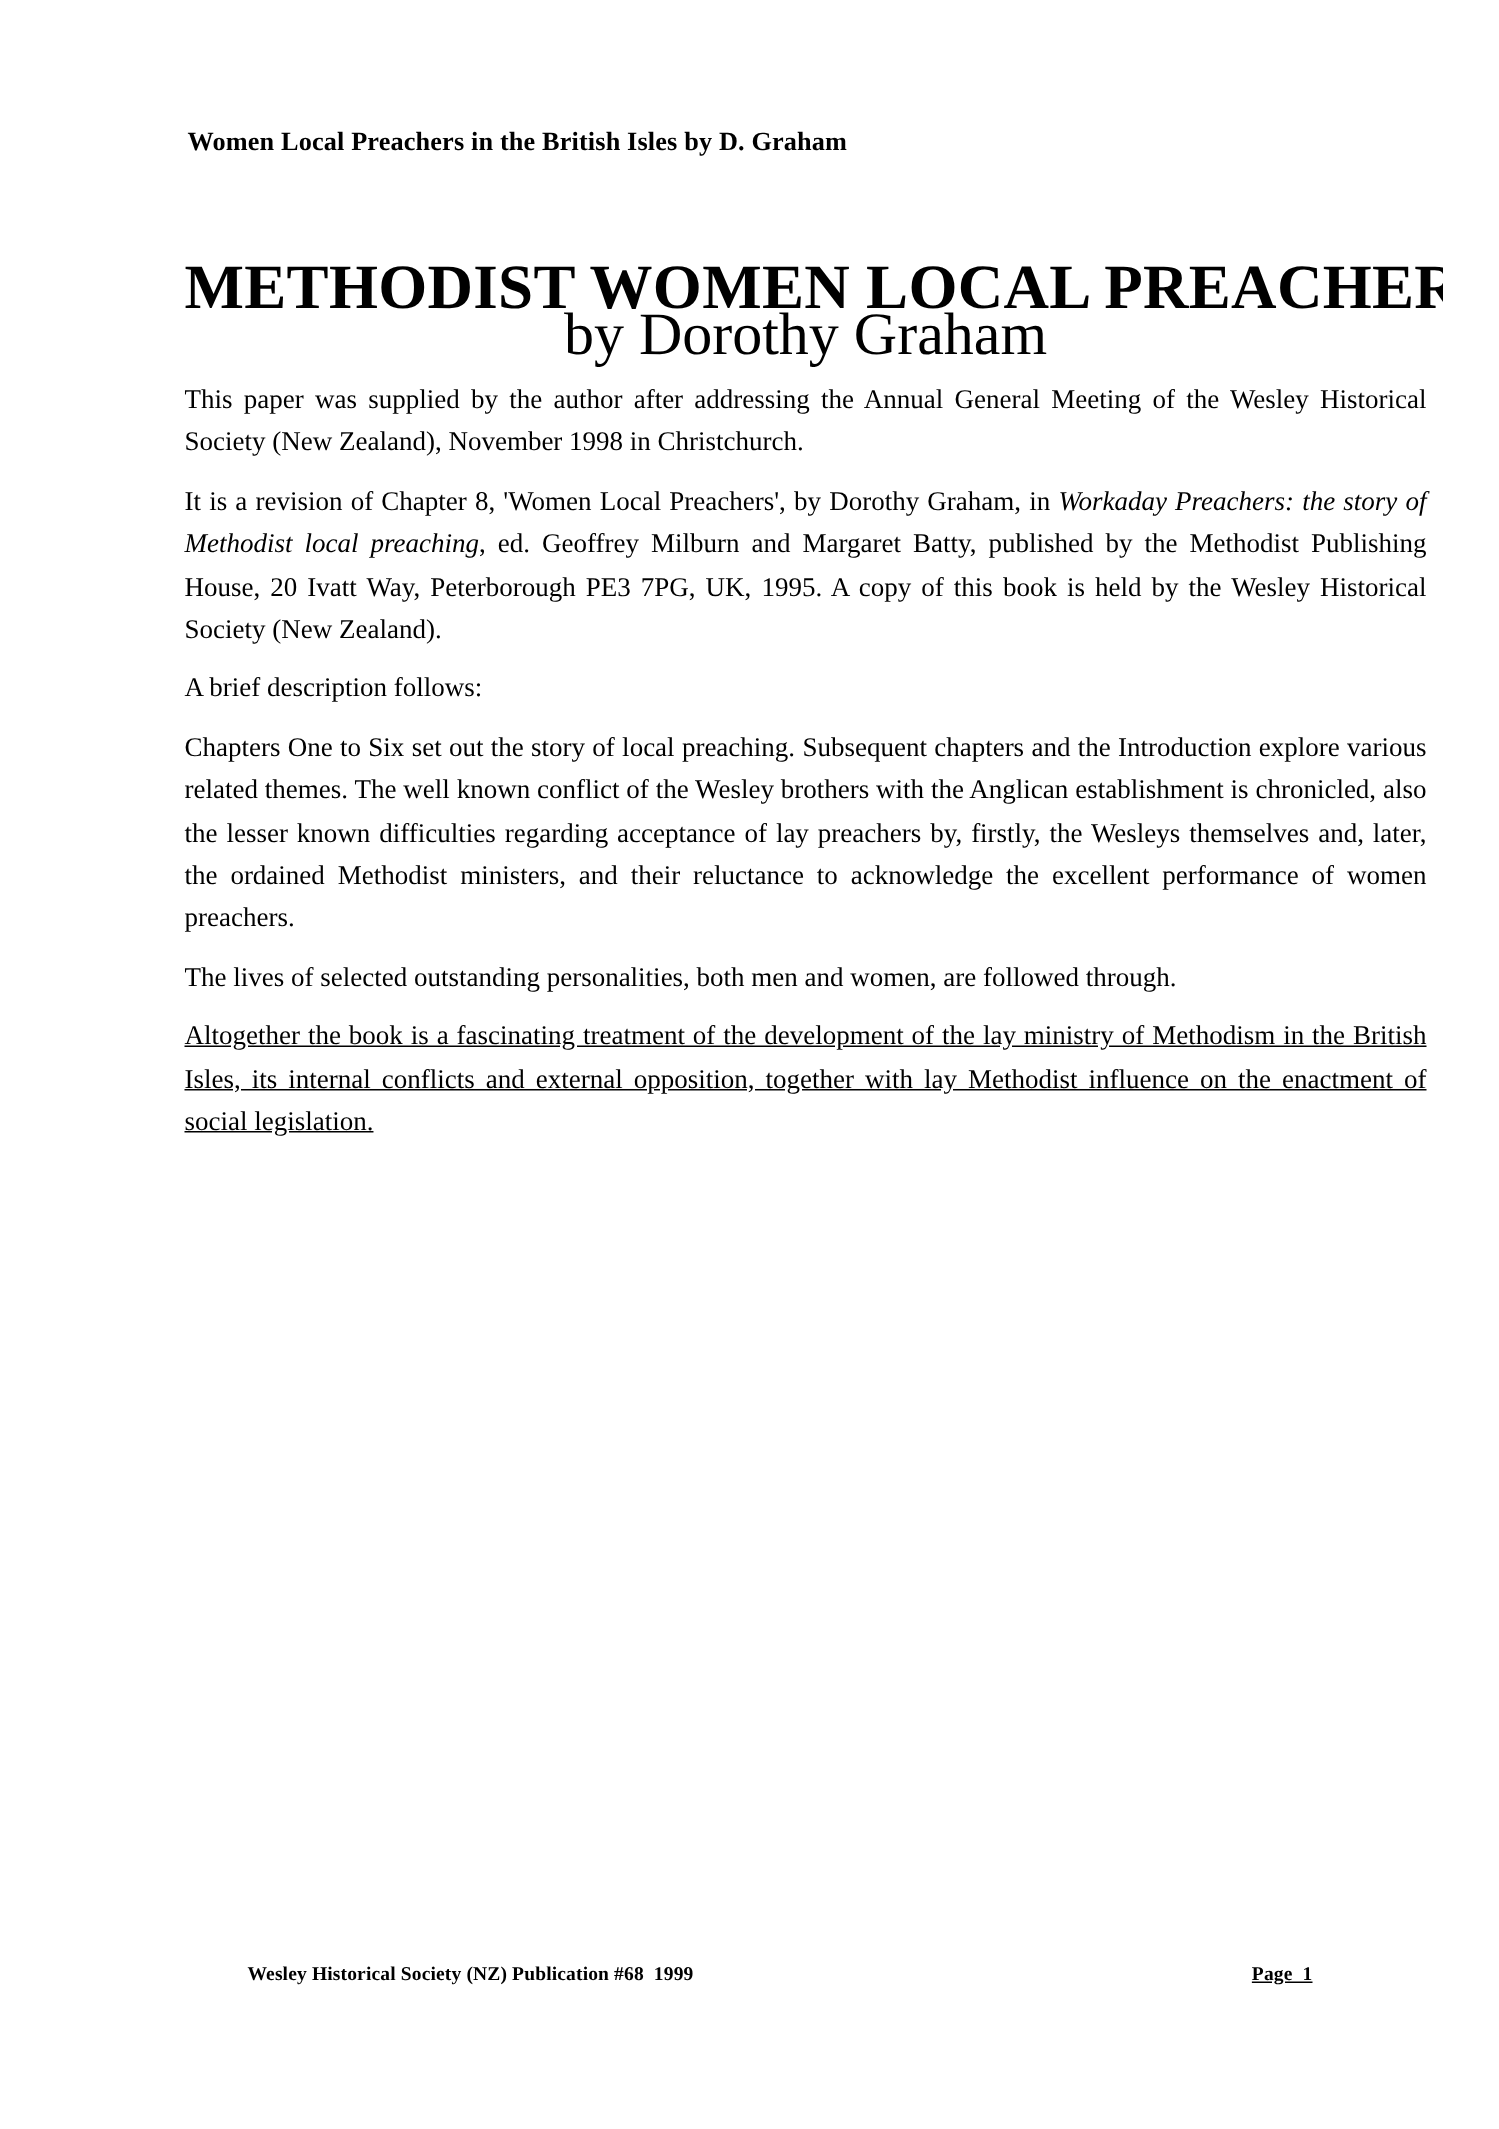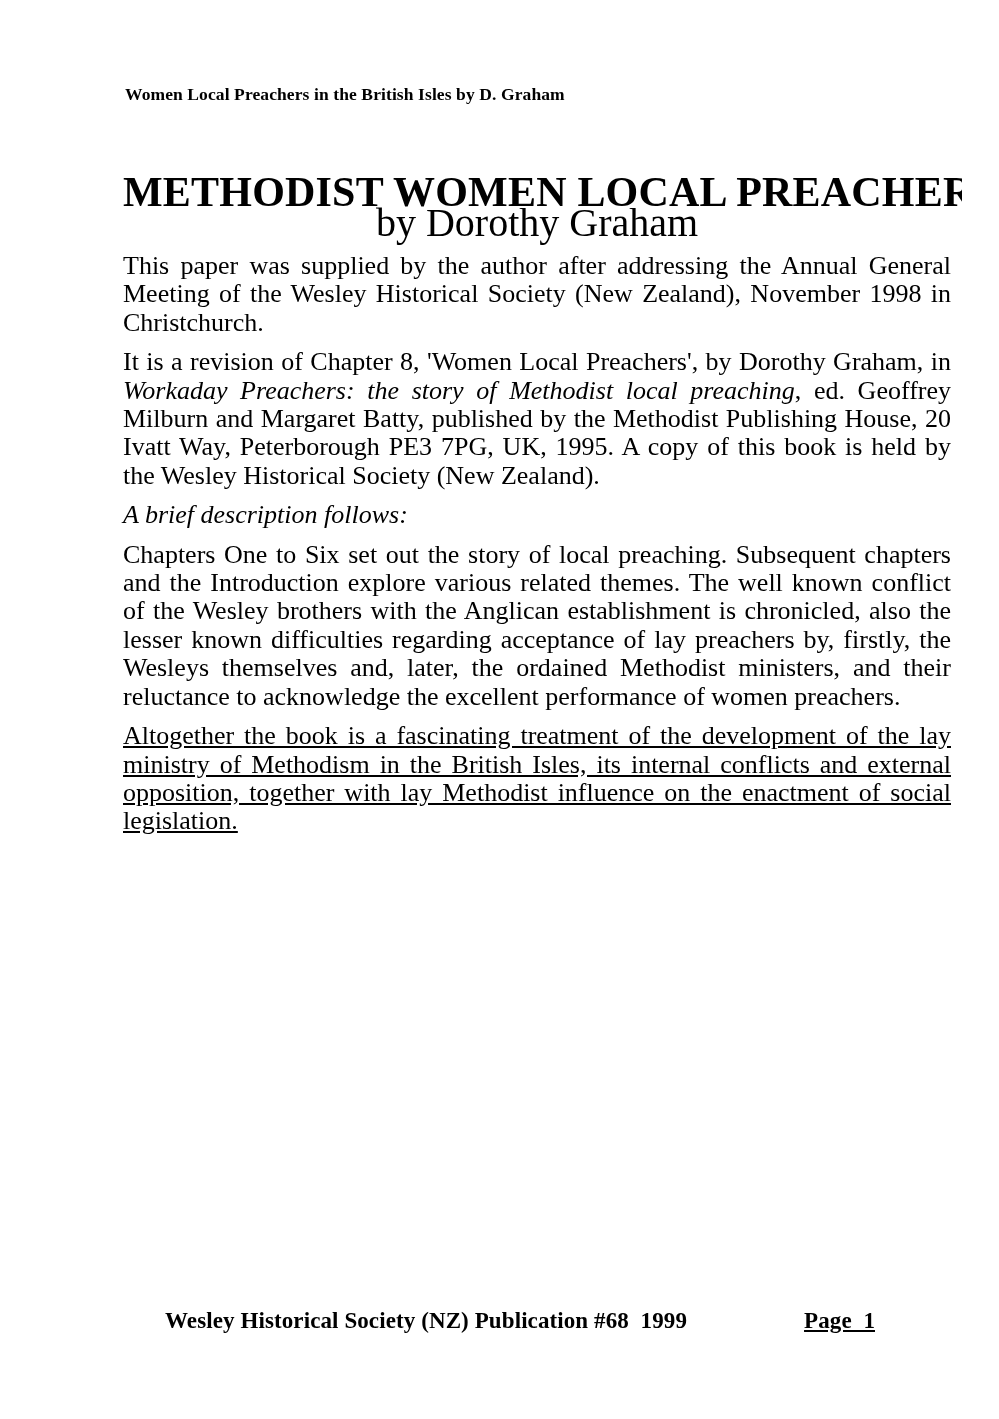--- a/index.html
+++ b/index.html
@@ -61,46 +61,45 @@
   }
 
   
   .body-col {
     position: absolute;
     left: 86px;
     top: 252px;
     width: 828px;
   }
   .para {
-    font-size: 26px;
+    font-size: 18px;
     line-height: 28.4px;
     text-align: justify;
     text-justify: inter-word;
     margin: 0 0 11px 0;
     hyphens: none;
   }
   .para:last-child { margin-bottom: 0; text-decoration: underline; }
   .para .bk {
     font-style: italic;
   }
   .para-italic {
-    font-style: italic;
     text-align: left;
   }
 
   
   .footer {
     position: absolute;
     left: 128px;
     right: 87px;
     top: 1308px;
     display: flex;
     justify-content: space-between;
     align-items: baseline;
-    font-size: 23px;
+    font-size: 13px;
     font-weight: bold;
     letter-spacing: 0.1px;
     gap: 36px;
   }
   .footer-left { white-space: pre; }
   .footer-right { white-space: pre; text-decoration: underline; }
 </style>
 </head>
 <body>
 
@@ -115,20 +114,21 @@
   <div class="body-col">
 
     <p class="para">This paper was supplied by the author after addressing the Annual General Meeting of the Wesley Historical Society (New Zealand), November 1998 in Christchurch.</p>
 
     <p class="para"><span>It is a revision of Chapter 8, 'Women Local Preachers', by Dorothy Graham, in </span><span class="bk">Workaday Preachers: the story of Methodist local preaching</span><span>, ed. Geoffrey Milburn and Margaret Batty, published by the Methodist Publishing House, 20 Ivatt Way, Peterborough PE3 7PG, UK, 1995. A copy of this book is held by the Wesley Historical Society (New Zealand).</span></p>
 
     <p class="para para-italic">A brief description follows:</p>
 
     <p class="para">Chapters One to Six set out the story of local preaching. Subsequent chapters and the Introduction explore various related themes. The well known conflict of the Wesley brothers with the Anglican establishment is chronicled, also the lesser known difficulties regarding acceptance of lay preachers by, firstly, the Wesleys themselves and, later, the ordained Methodist ministers, and their reluctance to acknowledge the excellent performance of women preachers.</p>
 
+    <p class="para">The lives of selected outstanding personalities, both men and women, are followed through.</p>
 
     <p class="para">Altogether the book is a fascinating treatment of the development of the lay ministry of Methodism in the British Isles, its internal conflicts and external opposition, together with lay Methodist influence on the enactment of social legislation.</p>
 
   </div>
 
   <div class="footer">
     <span class="footer-left">Wesley Historical Society (NZ) Publication #68  1999</span>
     <span class="footer-right">Page  1</span>
   </div>
 

